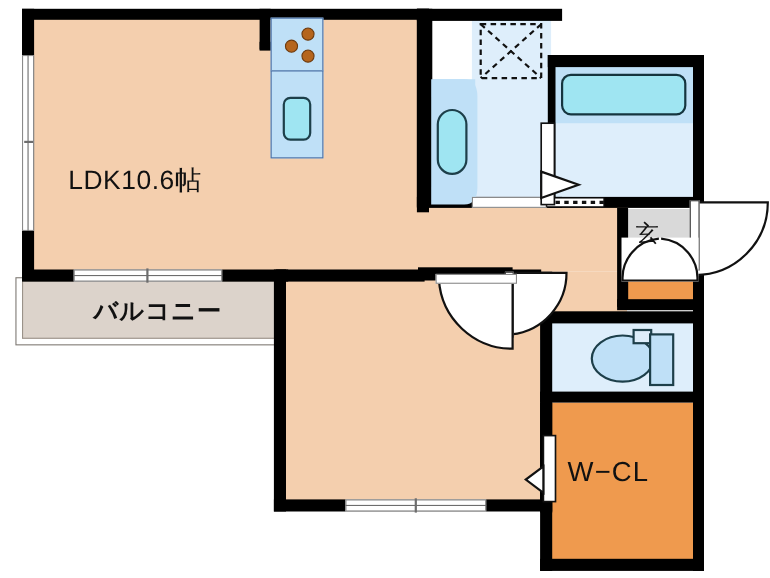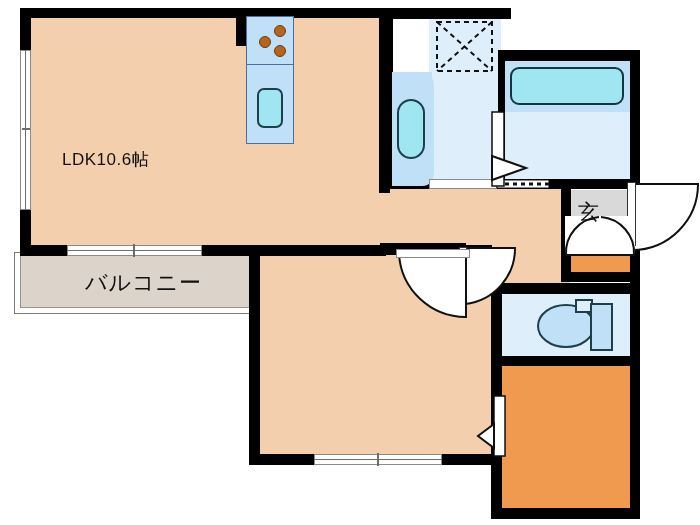--- a/index.html
+++ b/index.html
@@ -12,24 +12,24 @@
   .room{background:#f4cfae;}
   .wet{background:#deeefb;}
   .wet2{background:#bfe0f7;}
   .tub{background:#9fe5f2;border:2px solid #15353f;border-radius:9px;}
   .closet{background:#ef9a4e;}
   .balcony{background:#dcd3cb;}
   .genkan{background:#d9d9d9;}
   .wall{background:#000000;}
   .label{position:absolute;color:#111;white-space:nowrap;
          font-weight:500;letter-spacing:.5px;}
-  .lbl-ldk{font-size:17px;}
+  .lbl-ldk{font-size:24px;}
   .lbl-room{font-size:25px;}
   .lbl-wcl{font-size:25px;letter-spacing:1px;}
-  .lbl-balcony{font-size:22px;letter-spacing:1px;}
+  .lbl-balcony{font-size:22px;letter-spacing:1px;font-weight:bold;}
   .lbl-genkan{font-size:21px;}
   
   .win{background:#ffffff;border:1px solid #8a8a8a;}
   .win-h{height:11px;}
   .win-v{width:11px;}
   .winline{position:absolute;background:#6d6d6d;}
   .burner{position:absolute;border-radius:50%;background:#b5651d;border:1px solid #6d3a0e;}
   svg{display:block;overflow:visible;}
 </style>
 </head>
@@ -170,15 +170,16 @@
   <div class="abs win win-h" style="left:67px;top:245px;width:135px;height:11px;"></div>
   <div class="winline" style="left:133px;top:244px;width:2px;height:13px;"></div>
   <div class="winline" style="left:67px;top:250px;width:135px;height:1px;"></div>
 
   <div class="abs win win-h" style="left:314px;top:454px;width:128px;height:11px;"></div>
   <div class="winline" style="left:377px;top:453px;width:2px;height:13px;"></div>
   <div class="winline" style="left:314px;top:459px;width:128px;height:1px;"></div>
 
   <div class="label lbl-ldk" style="left:62px;top:148px;">LDK10.6帖</div>
   <div class="label lbl-balcony" style="left:85px;top:268px;">バルコニー</div>
+  <div class="label lbl-wcl" style="left:516px;top:415px;">W−CL</div>
   <div class="label lbl-genkan" style="left:578px;top:198px;">玄</div>
 
 </div>
 
 </body></html>

